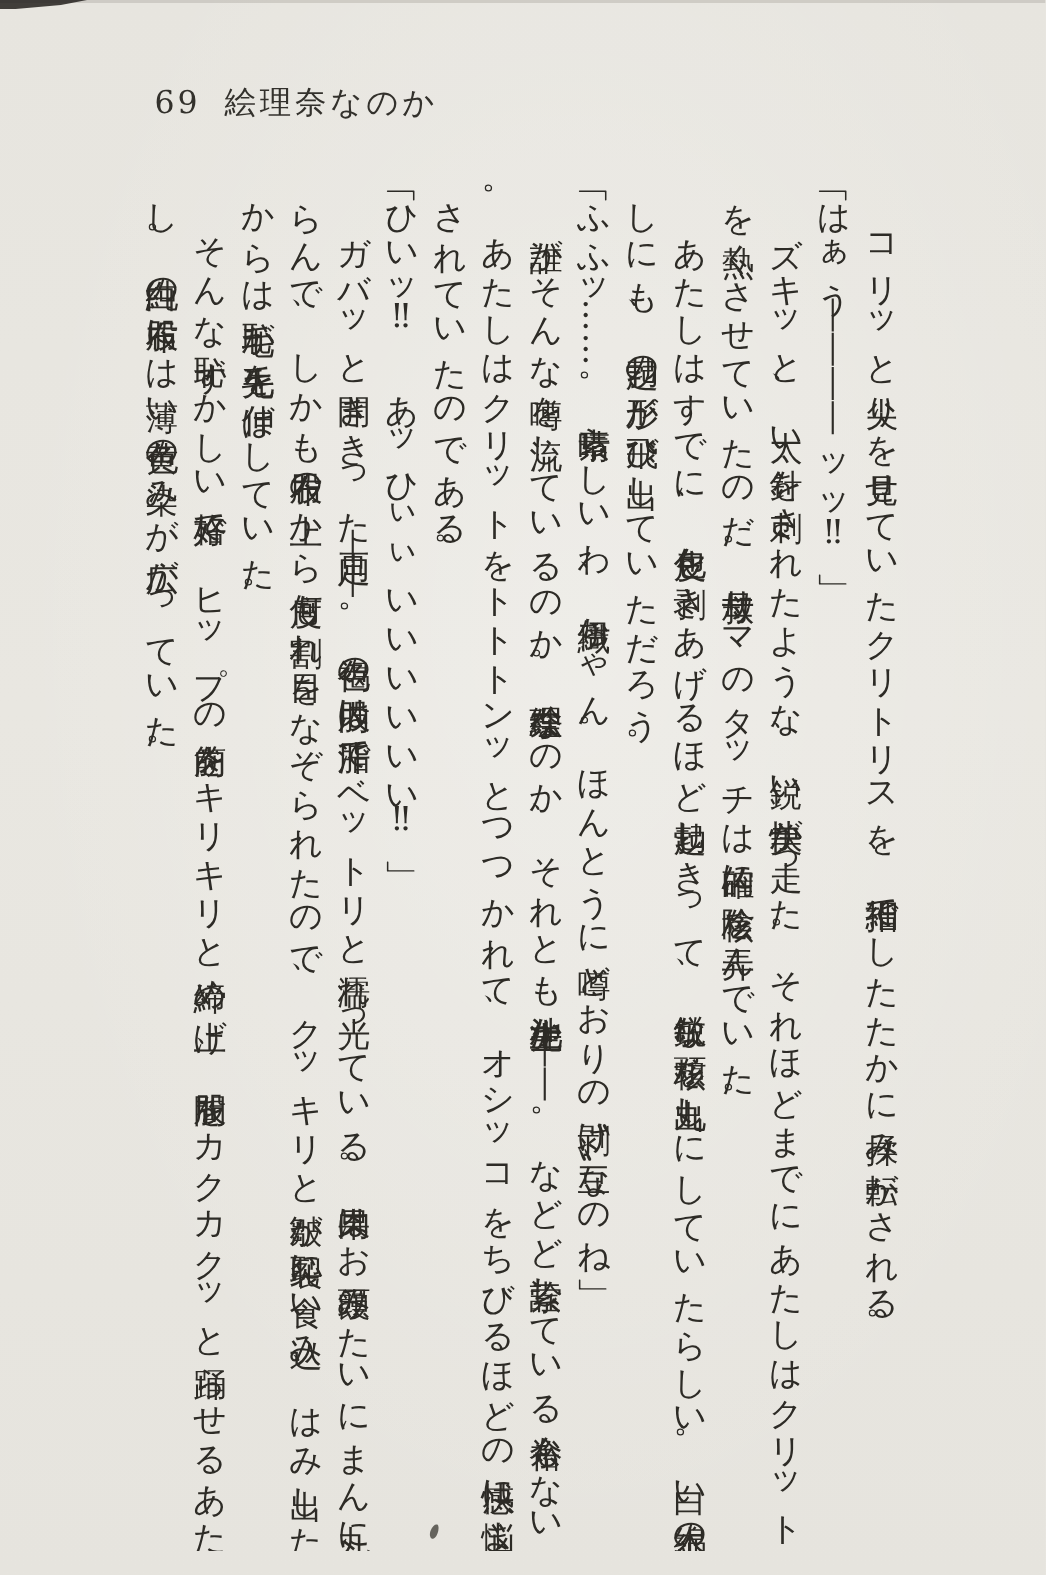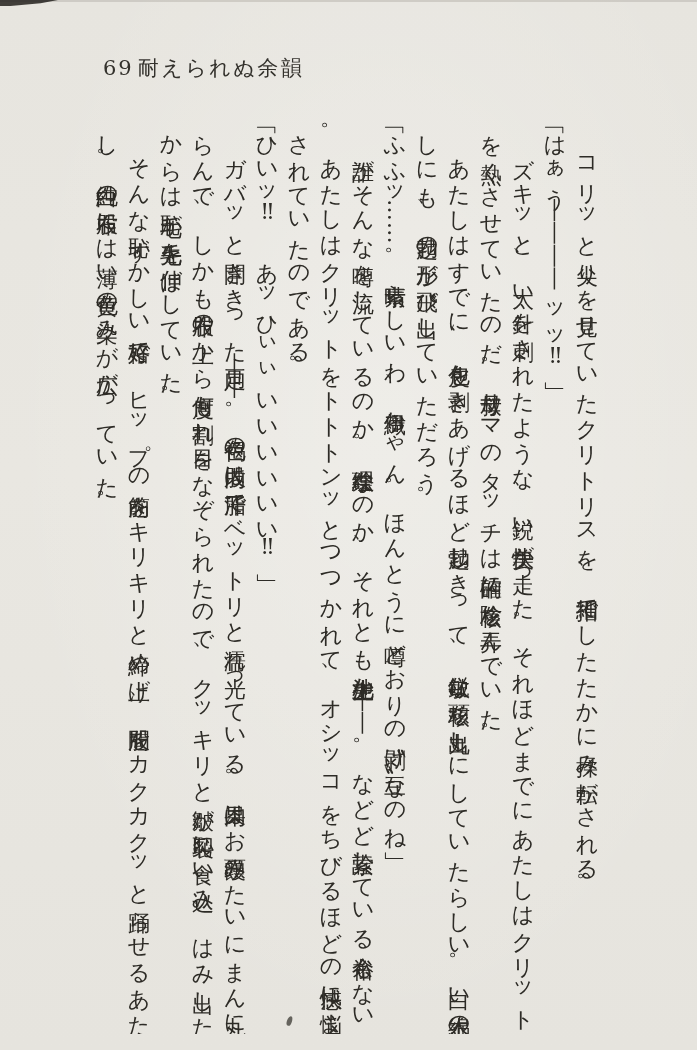--- a/index.html
+++ b/index.html
@@ -27,21 +27,21 @@
   .speck{
     position:absolute;left:287px;top:1016px;width:5px;height:10px;
     background:#3a3831;border-radius:60% 40% 50% 50%/55% 55% 45% 45%;
     transform:rotate(18deg);opacity:.75;
   }
   .header{
     position:absolute;top:54px;left:103px;
     font-size:21px;color:#33312c;letter-spacing:1px;
     white-space:nowrap;
   }
-  .header .page-number{margin-right:4px;letter-spacing:2px;text-align:center;}
+  .header .page-number{margin-right:16px;letter-spacing:2px;text-align:center;}
   .header .chapter-title{letter-spacing:2.5px;}
   .text-block{
     position:absolute;top:120px;right:94px;height:914px;width:516px;
     writing-mode:vertical-rl;
     text-orientation:mixed;
     font-size:22px;line-height:32px;letter-spacing:0.8px;
     color:#2d2b26;
     line-break:anywhere;word-break:break-all;
     overflow:hidden;
   }
@@ -51,21 +51,21 @@
 </head>
 <body>
 
 <div class="page">
 
   <div class="top-hairline"></div>
   <div class="corner-mark"></div>
   <div class="speck"></div>
 
   <div class="header">
-    <span class="page-number">69</span><span class="chapter-title">耐えられぬ余韻</span>
+    <span class="page-number">69</span><span class="chapter-title">絵理奈なのか</span>
   </div>
 
   <div class="text-block">
     <p class="indent">コリッと尖りを見せていたクリトリスを、細指でしたたかに揉み転がされる。</p>
     <p class="dialogue">「はぁう――――ッッ‼」</p>
     <p class="indent">ズキッと、太い針を刺されたような、鋭い快美が走った。それほどまでにあたしはクリットを熱くさせていたのだ。叔母サマのタッチは的確に陰核を弄んでいた。</p>
     <p class="indent">あたしはすでに、包皮を剥きあげるほど勃起しきって、鋭敏な核頭を丸出しにしていたらしい。白い木綿の布地越しにも、勃起の形が飛び出していただろう。</p>
     <p class="dialogue">「ふふッ……。素晴らしいわ、伊織ちゃん。ほんとうに噂どおりの〝剥け豆〟なのね」</p>
     <p class="indent">誰がそんな噂を流しているのか。絵理奈なのか、それとも池上先生か――。などど詮索している余裕もない。あたしはクリットをトトトンッとつつかれて、オシッコをちびるほどの快感に悩まされていたのである。</p>
     <p class="dialogue">「ひいッ‼　あッひぃぃいいいいいい‼」</p>

